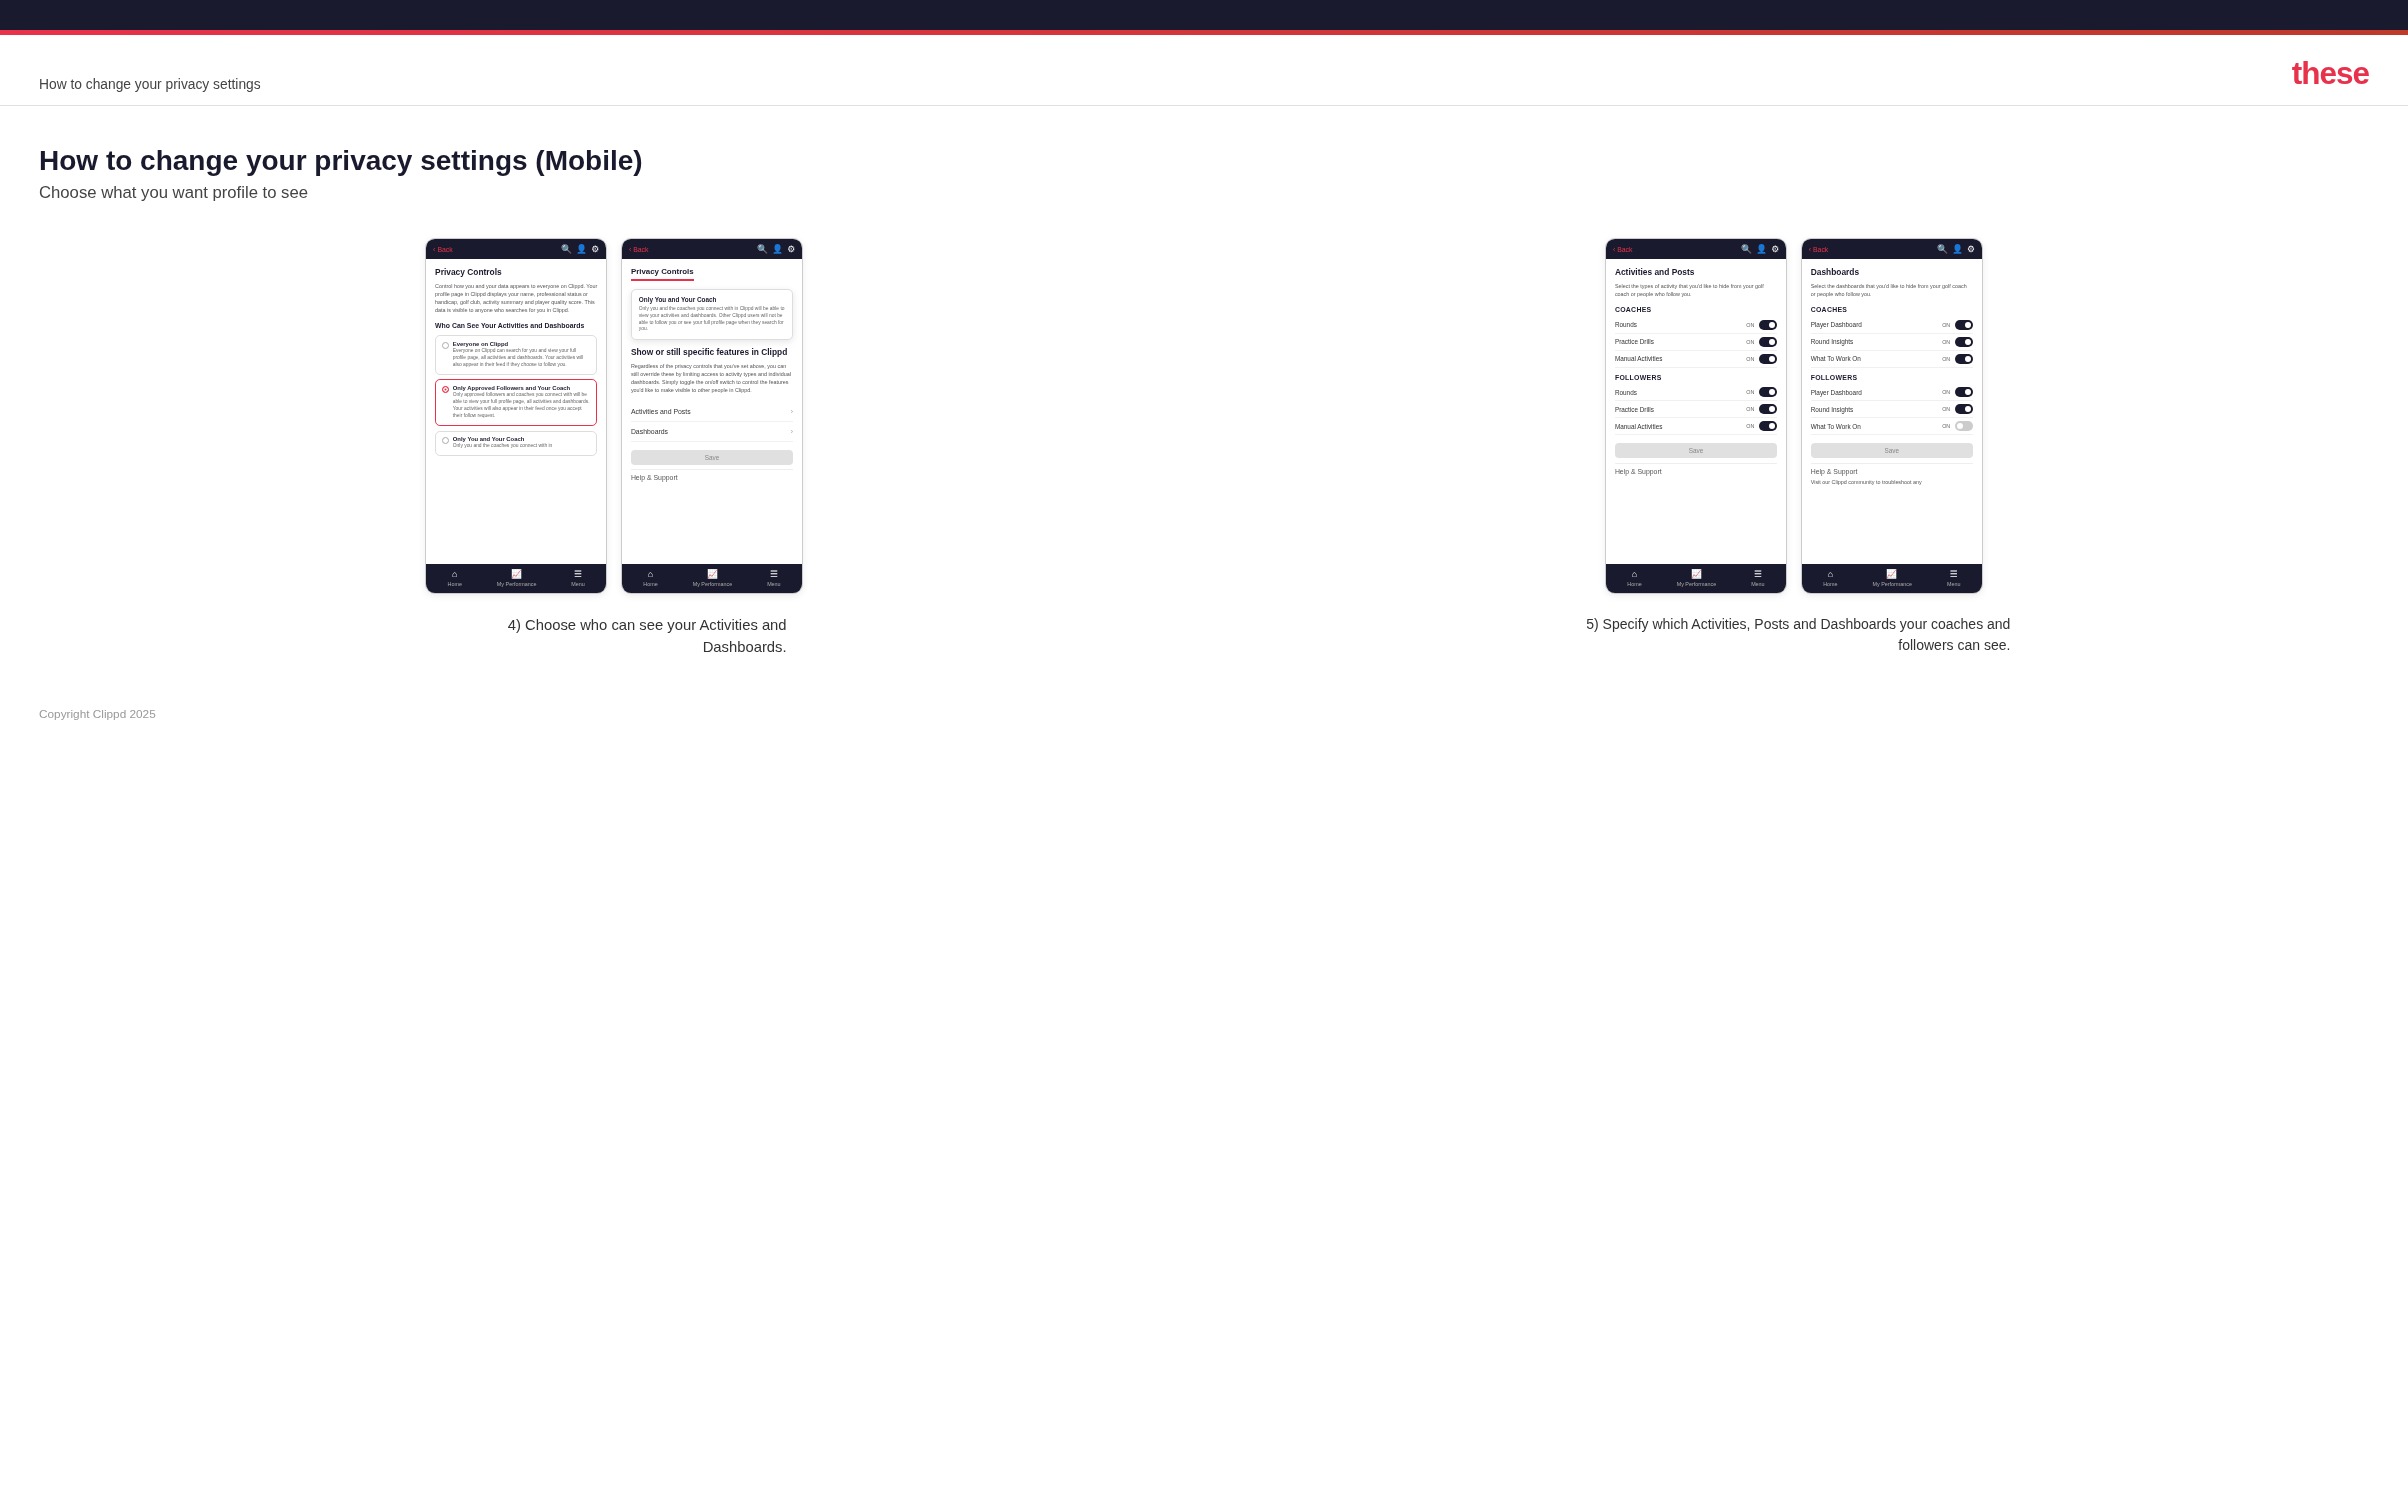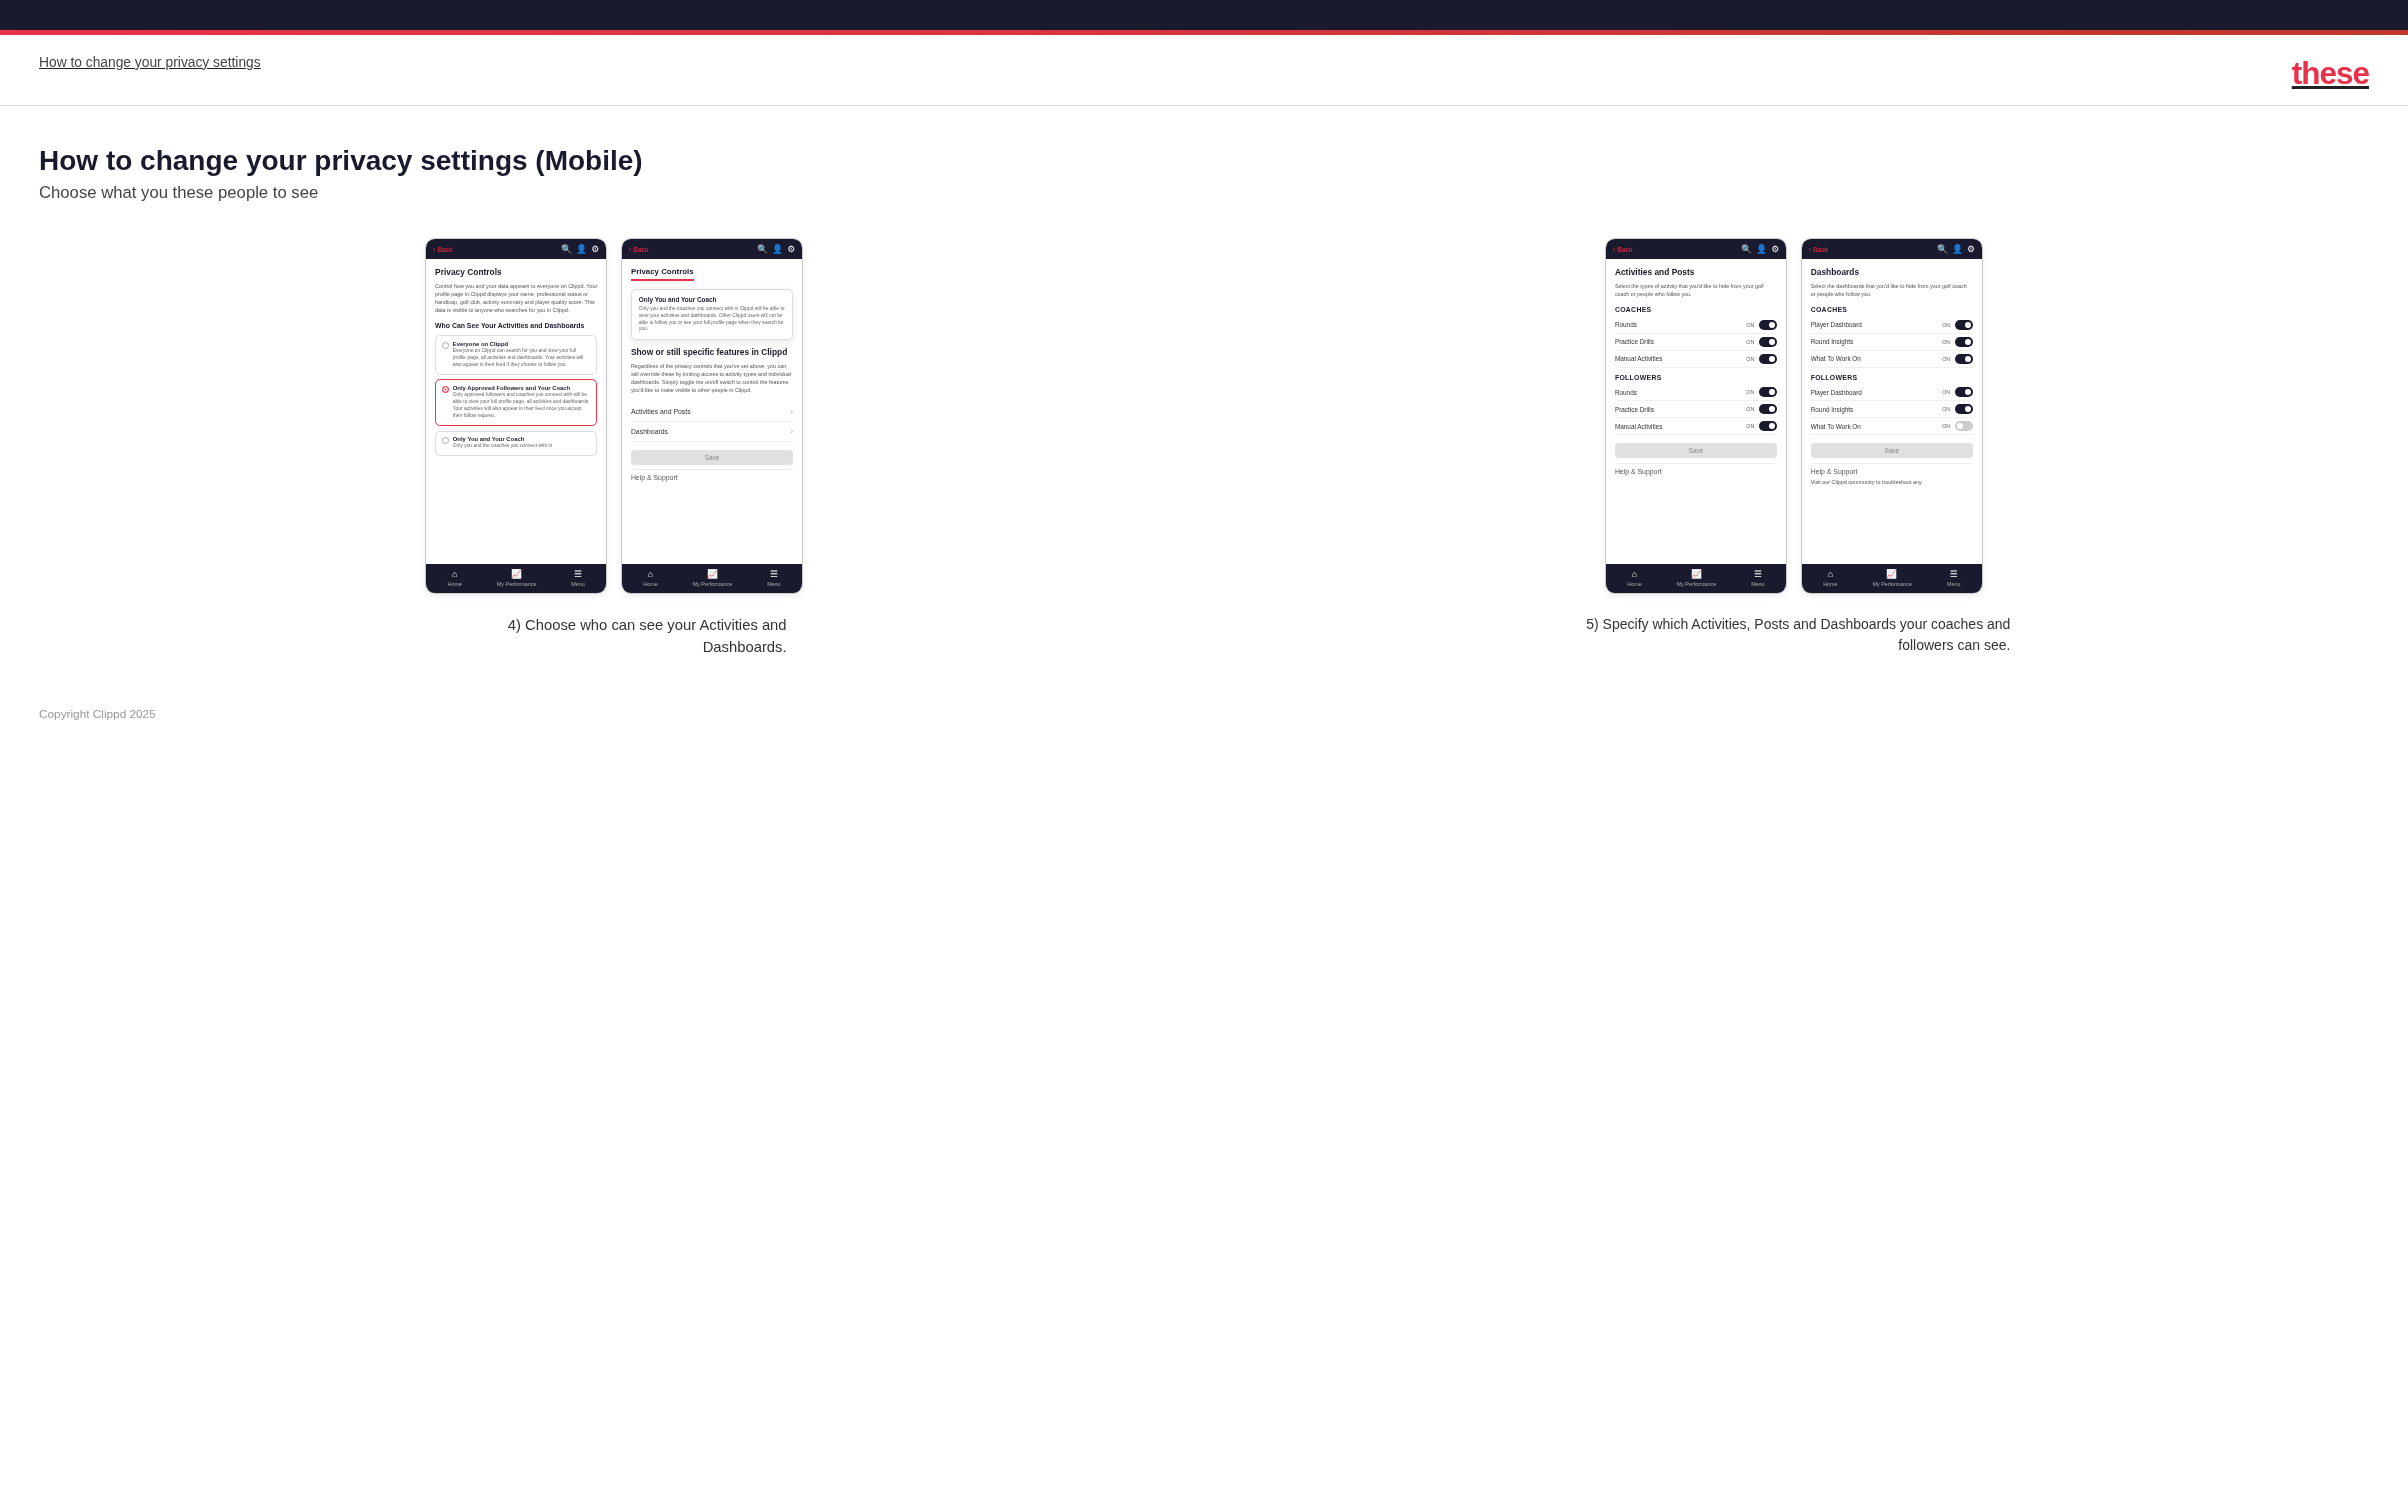--- a/index.html
+++ b/index.html
@@ -21,25 +21,24 @@
       bottom: 0;
       left: 0;
       right: 0;
       height: 4.9px;
       background: linear-gradient(to right, #e8314a, #c0392b);
     }
 
     
     .header {
       display: flex;
-      align-items: flex-start;
+      align-items: flex-end;
       justify-content: space-between;
       padding: 19.7px 39px 13.8px 39px;
       border-bottom: 1.5px solid #e0e0e0;
-      text-decoration: underline;
     }
     .header-title {
       font-size: 13.8px;
       color: #444;
     }
     .logo {
       font-size: 31.5px;
       font-weight: 800;
       color: #e8314a;
       letter-spacing: -1px;
@@ -370,21 +369,21 @@
   <div class="top-bar-accent"></div>
 </div>
 
 <div class="header">
   <span class="header-title">How to change your privacy settings</span>
   <span class="logo">these</span>
 </div>
 
 <div class="main">
   <h1 class="page-title">How to change your privacy settings (Mobile)</h1>
-  <p class="page-subtitle">Choose what you these people to see</p>
+  <p class="page-subtitle">Choose what you want profile to see</p>
 
   <div class="divider-section">
 
     <div class="section-left">
       <div class="screenshot-pair">
 
         <div class="mobile-frame">
           <div class="mob-nav">
             <div class="mob-nav-back">
               <span>‹</span>

